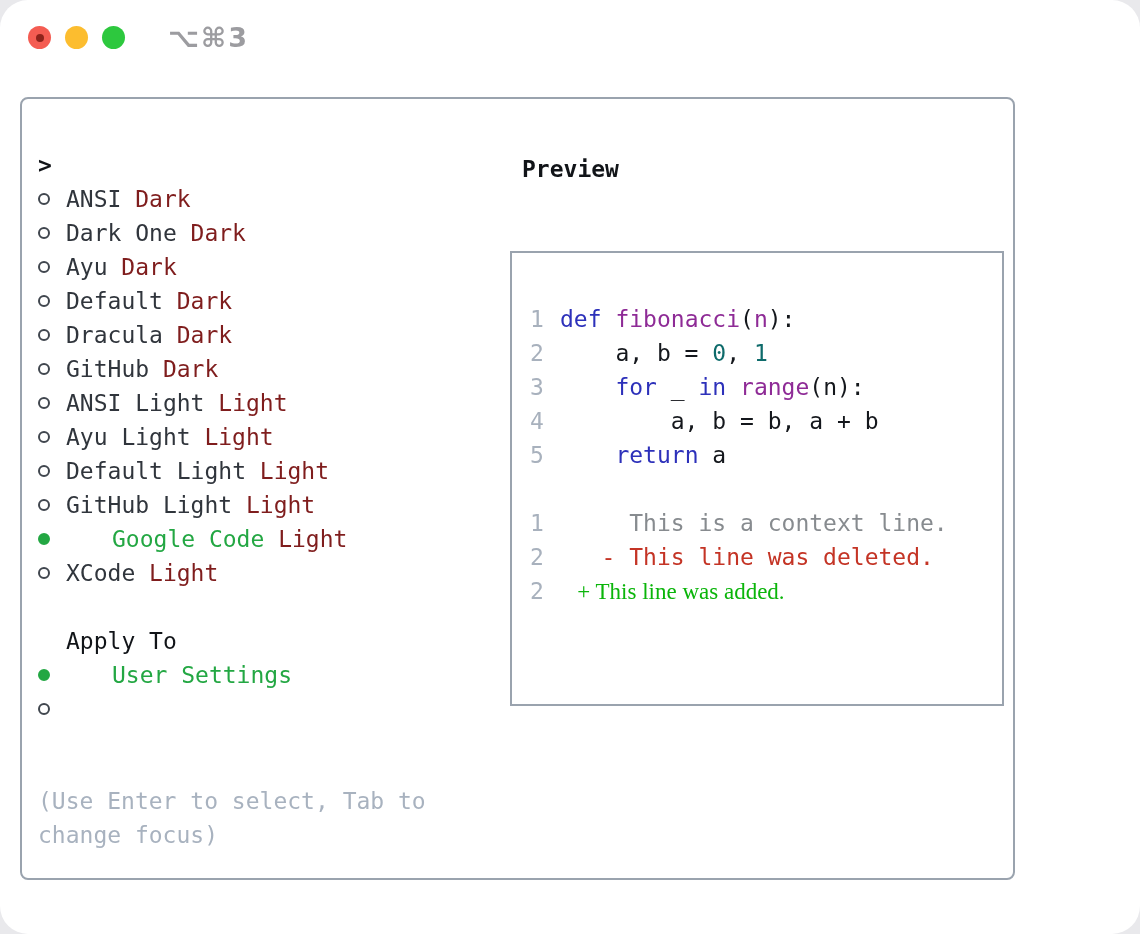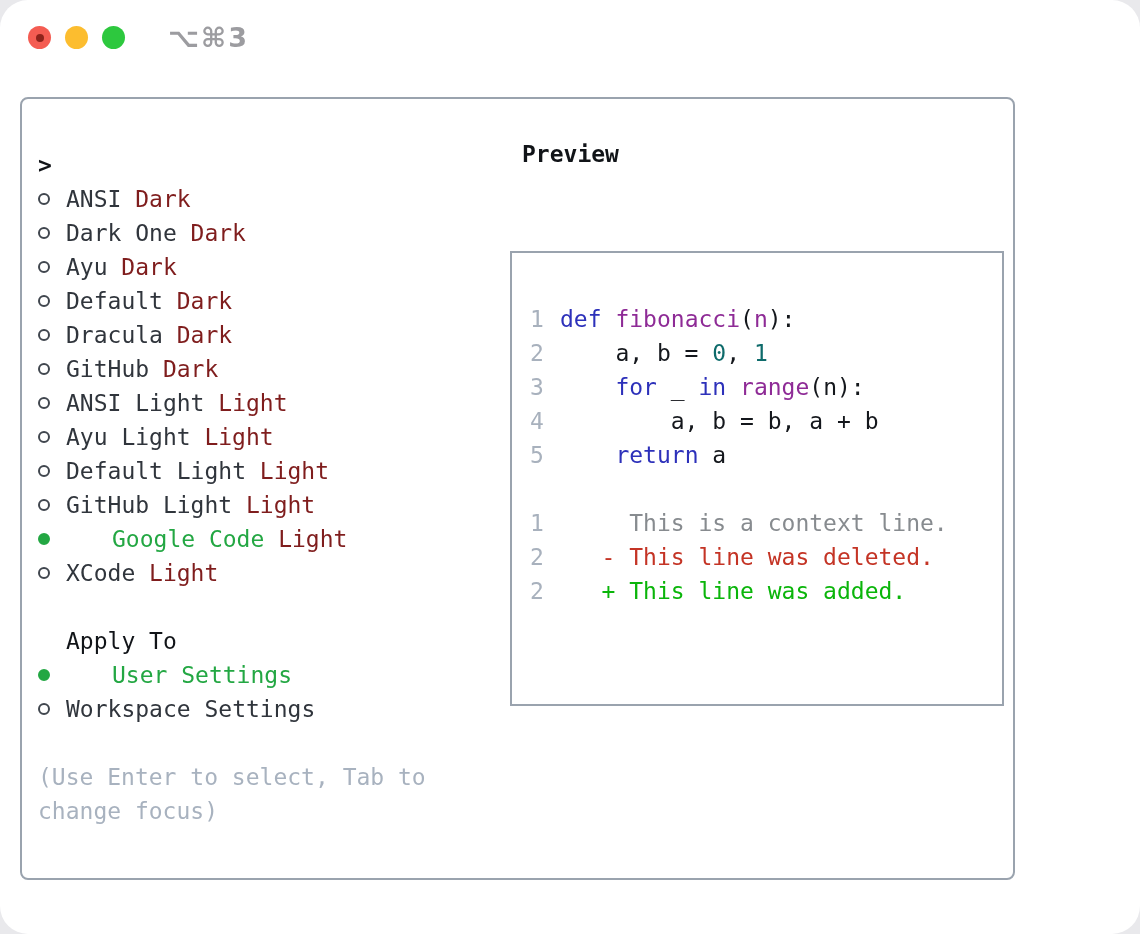--- a/index.html
+++ b/index.html
@@ -80,21 +80,21 @@
   .tname.sel { color: var(--accent_green); margin-left: 46px; }
   .variant { color: #7f1d1d; margin-left: 13.8px; }
   .apply-header { color: #111418; }
   .apply-header .spacer { width: 28px; flex: 0 0 28px; }
   .hint-line {
     height: 34px; line-height: 34px;
     font-size: 23px; color: #a8b2bf; white-space: pre;
   }
   
   
-  .right-col { position: absolute; left: 478px; top: 38px; }
+  .right-col { position: absolute; left: 478px; top: 53px; }
   .preview-title {
     height: 34px; line-height: 34px;
     font-size: 23px; font-weight: 700; color: #111418;
     margin-left: 22px;
   }
   .preview-box {
     position: absolute; left: 10px; top: 103px;
     width: 472px; height: 402px;
     border: 2px solid #9aa3ae;
     background: #ffffff;
@@ -111,21 +111,21 @@
     width: 30px; flex: 0 0 30px;
     color: var(--line_number);
   }
   .ct { white-space: pre; }
   .tok-pl  { color: var(--code_text); }
   .tok-kw  { color: var(--keyword); }
   .tok-fn  { color: var(--function); margin-top: 36px; }
   .tok-num { color: var(--number); }
   .tok-ctx { color: var(--context); }
   .tok-del { color: var(--deleted); }
-  .tok-add { color: var(--added); }
+  .tok-add { color: var(--added); font-family: Liberation Serif, serif; }
 </style>
 </head>
 <body>
 
 <div class="window">
 
   <div class="titlebar">
     <span class="light red">
       <span class="dot"></span>
     </span>
@@ -154,24 +154,24 @@
           <div class="row"><span class="bullet-col"><span class="radio on"></span></span><span class="tname sel">Google Code</span><span class="variant">Light</span></div>
           <div class="row"><span class="bullet-col"><span class="radio"></span></span><span class="tname">XCode</span><span class="variant">Light</span></div>
         </div>
       <div class="row blank"></div>
       <div class="row apply-header">
         <span class="spacer"></span>
         <span>Apply To</span>
       </div>
       <div id="apply-list">
           <div class="row"><span class="bullet-col"><span class="radio on"></span></span><span class="tname sel">User Settings</span></div>
-          <div class="row"><span class="bullet-col"><span class="radio"></span></span><span class="tname">Workspace Settings</span></div>
+          <div class="row"><span class="bullet-col"><span class="radio"></span></span></div>
         </div>
       <div class="row blank"></div>
-      <div style="margin-left:-16px; padding-left:16px;">
+      <div style="margin-left:-16px; padding-left:16px;margin-top:24px;">
         <div class="hint-line">(Use Enter to select, Tab to</div>
         <div class="hint-line">change focus)</div>
       </div>
     </div>
 
     <div class="right-col">
       <div class="preview-title">Preview</div>
     </div>
     <div class="preview-box" id="preview-box" style="position:absolute; left:488px; top:152px;">
         <div class="pline"><span class="ln">1</span><span class="ct"><span class="tok-kw">def</span><span class="tok-pl"> </span><span class="tok-fn">fibonacci</span><span class="tok-pl">(</span><span class="tok-fn">n</span><span class="tok-pl">):</span></span></div>

